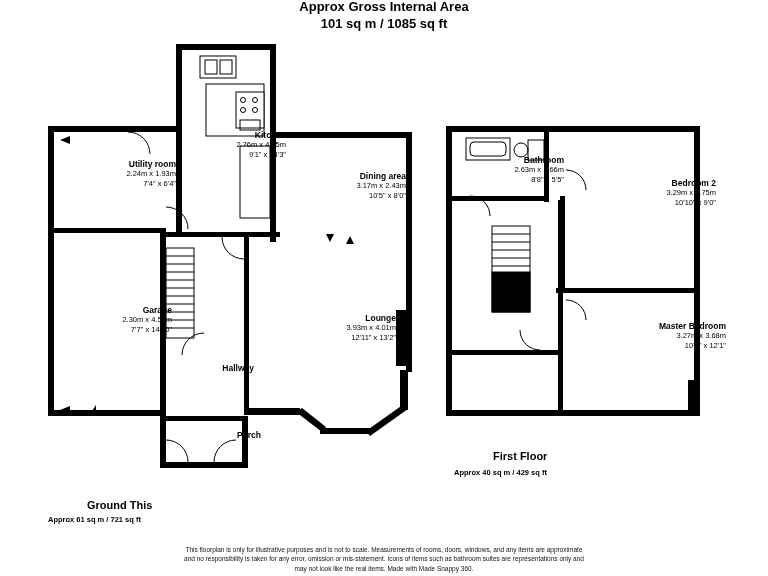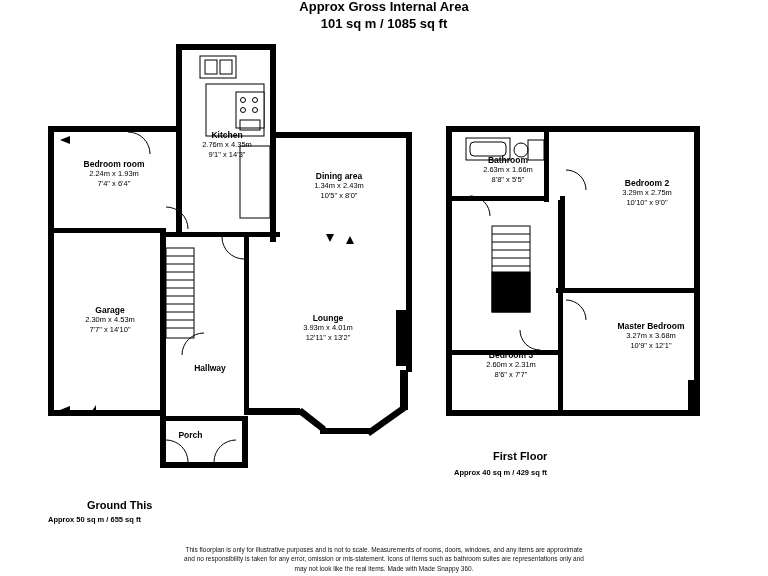--- a/index.html
+++ b/index.html
@@ -2,21 +2,21 @@
 <html><head>
 <meta charset="utf-8">
 <style>
   html,body{margin:0;padding:0;}
   body{
     width:768px;height:576px;background:#ffffff;
     font-family:"Liberation Sans", sans-serif;
     color:#000;position:relative;overflow:hidden;
   }
   .stage{position:absolute;left:0;top:0;width:768px;height:576px;}
-  .lbl{position:absolute;text-align:center;line-height:1.22;}
+  .lbl{position:absolute;text-align:right;line-height:1.22;}
   .lbl .t{font-weight:bold;font-size:8.5px;}
   .lbl .d{font-size:7.5px;}
   .hdr{position:absolute;text-align:center;font-weight:bold;font-size:13px;line-height:1.3;}
   .floor-title{position:absolute;font-weight:bold;font-size:11px;padding-left:39px;}
   .floor-sub{position:absolute;font-weight:bold;font-size:7.5px;}
   .disclaimer{position:absolute;text-align:center;font-size:6.5px;line-height:1.45;color:#111;width:768px;left:0;}
   svg{position:absolute;left:0;top:0;}
   .wall{fill:#000;}
   .thin{stroke:#000;fill:none;}
 </style>
@@ -150,77 +150,72 @@
     </g>
   </svg>
 
   <div class="lbl" style="left:168px;top:130px;width:118px;">
     <div class="t">Kitchen</div>
     <div class="d">2.76m x 4.35m</div>
     <div class="d">9'1" x 14'3"</div>
   </div>
 
   <div class="lbl" style="left:52px;top:159px;width:124px;">
-    <div class="t">Bedroom room</div>
+    <div class="t">Utility room</div>
     <div class="d">2.24m x 1.93m</div>
     <div class="d">7'4" x 6'4"</div>
   </div>
 
   <div class="lbl" style="left:48px;top:305px;width:124px;">
     <div class="t">Garage</div>
     <div class="d">2.30m x 4.53m</div>
     <div class="d">7'7" x 14'10"</div>
   </div>
 
   <div class="lbl" style="left:166px;top:315px;width:88px;margin-top:48px;">
     <div class="t">Hallway</div>
   </div>
 
   <div class="lbl" style="left:272px;top:171px;width:134px;">
     <div class="t">Dining area</div>
-    <div class="d">1.34m x 2.43m</div>
+    <div class="d">3.17m x 2.43m</div>
     <div class="d">10'5" x 8'0"</div>
   </div>
 
   <div class="lbl" style="left:260px;top:313px;width:136px;">
     <div class="t">Lounge</div>
     <div class="d">3.93m x 4.01m</div>
     <div class="d">12'11" x 13'2"</div>
   </div>
 
-  <div class="lbl" style="left:148px;top:430px;width:85px;">
+  <div class="lbl" style="left:160px;top:430px;width:85px;padding-left:16px;">
     <div class="t">Porch</div>
   </div>
 
   <div class="floor-title" style="left:48px;top:499px;">Ground This</div>
-  <div class="floor-sub" style="left:48px;top:515px;">Approx 50 sq m / 655 sq ft</div>
+  <div class="floor-sub" style="left:48px;top:515px;">Approx 61 sq m / 721 sq ft</div>
 
   <div class="lbl" style="left:452px;top:155px;width:112px;">
     <div class="t">Bathroom</div>
     <div class="d">2.63m x 1.66m</div>
     <div class="d">8'8" x 5'5"</div>
   </div>
 
   <div class="lbl" style="left:578px;top:178px;width:138px;">
     <div class="t">Bedroom 2</div>
     <div class="d">3.29m x 2.75m</div>
     <div class="d">10'10" x 9'0"</div>
   </div>
 
   <div class="lbl" style="left:576px;top:321px;width:150px;">
     <div class="t">Master Bedroom</div>
     <div class="d">3.27m x 3.68m</div>
     <div class="d">10'9" x 12'1"</div>
   </div>
 
-  <div class="lbl" style="left:452px;top:350px;width:118px;">
-    <div class="t">Bedroom 3</div>
-    <div class="d">2.60m x 2.31m</div>
-    <div class="d">8'6" x 7'7"</div>
-  </div>
 
   <div class="floor-title" style="left:454px;top:450px;">First Floor</div>
   <div class="floor-sub" style="left:454px;top:468px;">Approx 40 sq m / 429 sq ft</div>
 
   <div class="disclaimer" style="top:545px;">
     <div>This floorplan is only for illustrative purposes and is not to scale. Measurements of rooms, doors, windows, and any items are approximate</div>
     <div>and no responsibility is taken for any error, omission or mis-statement. Icons of items such as bathroom suites are representations only and</div>
     <div>may not look like the real items. Made with Made Snappy 360.</div>
   </div>
 

